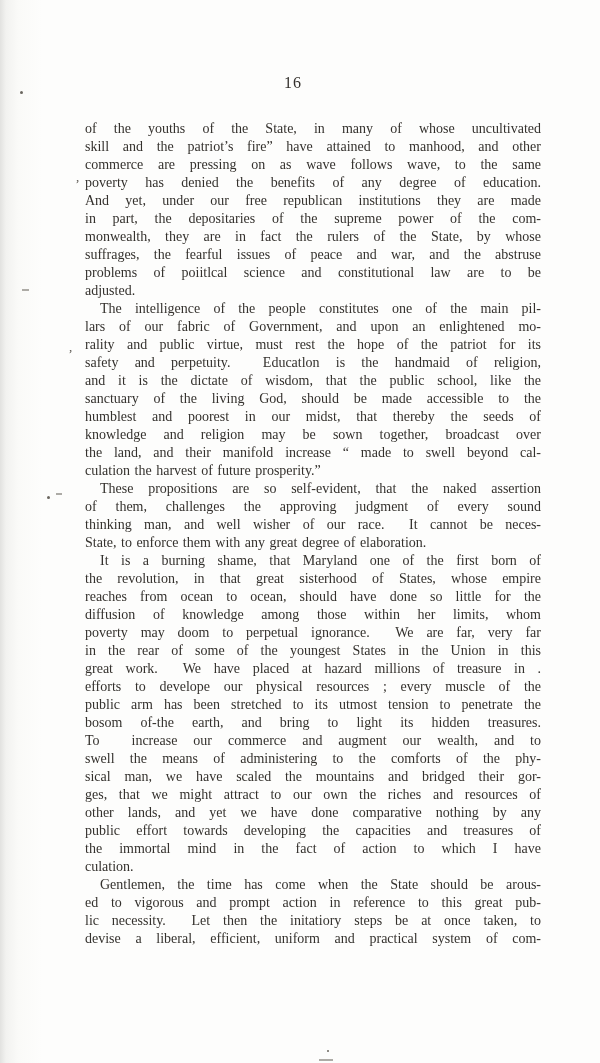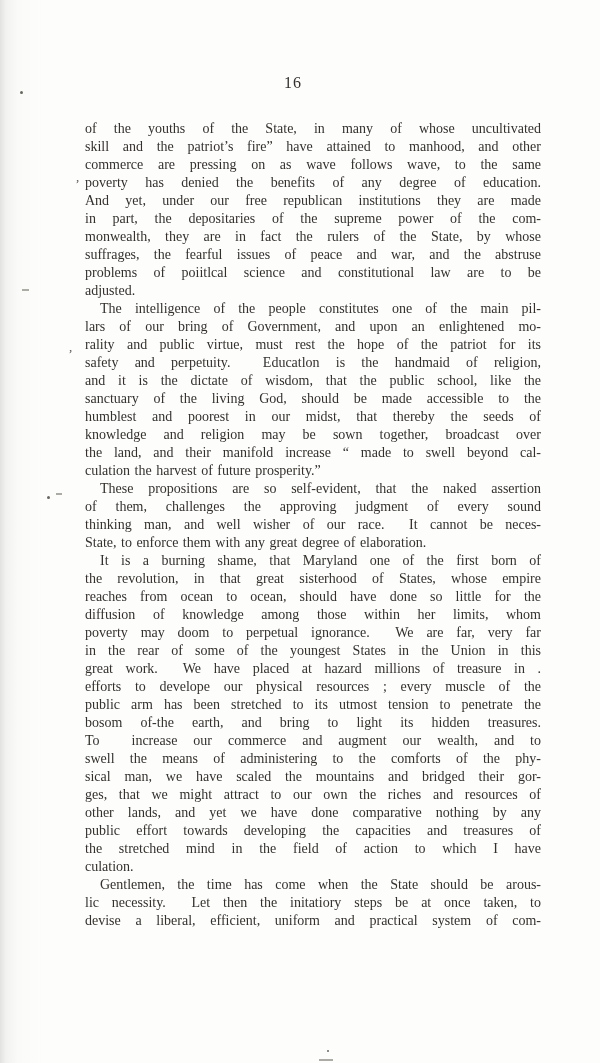--- a/index.html
+++ b/index.html
@@ -42,21 +42,21 @@
         <div class="line">poverty has denied the benefits of any degree of education.</div>
         <div class="line">And yet, under our free republican institutions they are made</div>
         <div class="line">in part, the depositaries of the supreme power of the com-</div>
         <div class="line">monwealth, they are in fact the rulers of the State, by whose</div>
         <div class="line">suffrages, the fearful issues of peace and war, and the abstruse</div>
         <div class="line">problems of poiitlcal science and constitutional law are to be</div>
         <div class="line last">adjusted.</div>
       </div>
       <div>
         <div class="line indent">The intelligence of the people constitutes one of the main pil-</div>
-        <div class="line">lars of our bring of Government, and upon an enlightened mo-</div>
+        <div class="line">lars of our fabric of Government, and upon an enlightened mo-</div>
         <div class="line">rality and public virtue, must rest the hope of the patriot for its</div>
         <div class="line">safety and perpetuity.&nbsp; Educatlon is the handmaid of religion,</div>
         <div class="line">and it is the dictate of wisdom, that the public school, like the</div>
         <div class="line">sanctuary of the living God, should be made accessible to the</div>
         <div class="line">humblest and poorest in our midst, that thereby the seeds of</div>
         <div class="line">knowledge and religion may be sown together, broadcast over</div>
         <div class="line">the land, and their manifold increase “ made to swell beyond cal-</div>
         <div class="line last">culation the harvest of future prosperity.”</div>
       </div>
       <div>
@@ -75,25 +75,26 @@
         <div class="line">great work.&nbsp; We have placed at hazard millions of treasure in&nbsp;.</div>
         <div class="line">efforts to develope our physical resources&nbsp;; every muscle of the</div>
         <div class="line">public arm has been stretched to its utmost tension to penetrate the</div>
         <div class="line">bosom of-the earth, and bring to light its hidden treasures.</div>
         <div class="line">To&nbsp; increase our commerce and augment our wealth, and to</div>
         <div class="line">swell the means of administering to the comforts of the phy-</div>
         <div class="line">sical man, we have scaled the mountains and bridged their gor-</div>
         <div class="line">ges, that we might attract to our own the riches and resources of</div>
         <div class="line">other lands, and yet we have done comparative nothing by any</div>
         <div class="line">public effort towards developing the capacities and treasures of</div>
-        <div class="line">the stretched mind in the field of action to which I have</div>
+        <div class="line">the immortal mind in the fact of action to which I have</div>
         <div class="line last">culation.</div>
       </div>
       <div>
         <div class="line indent">Gentlemen, the time has come when the State should be arous-</div>
+        <div class="line">ed to vigorous and prompt action in reference to this great pub-</div>
         <div class="line">lic necessity.&nbsp; Let then the initatiory steps be at once taken, to</div>
         <div class="line">devise a liberal, efficient, uniform and practical system of com-</div>
       </div>
     </div>
   <div id="artifacts">
       <span class="artifact dot" style="left: 20px; top: 91px; width: 3px; height: 3px;"></span>
       <span class="artifact " style="left: 76px; top: 170px;">,</span>
       <span class="artifact dash" style="left: 22px; top: 289px; width: 7px;"></span>
       <span class="artifact " style="left: 69px; top: 340px;">,</span>
       <span class="artifact dot" style="left: 47px; top: 496px; width: 3px; height: 3px;"></span>

